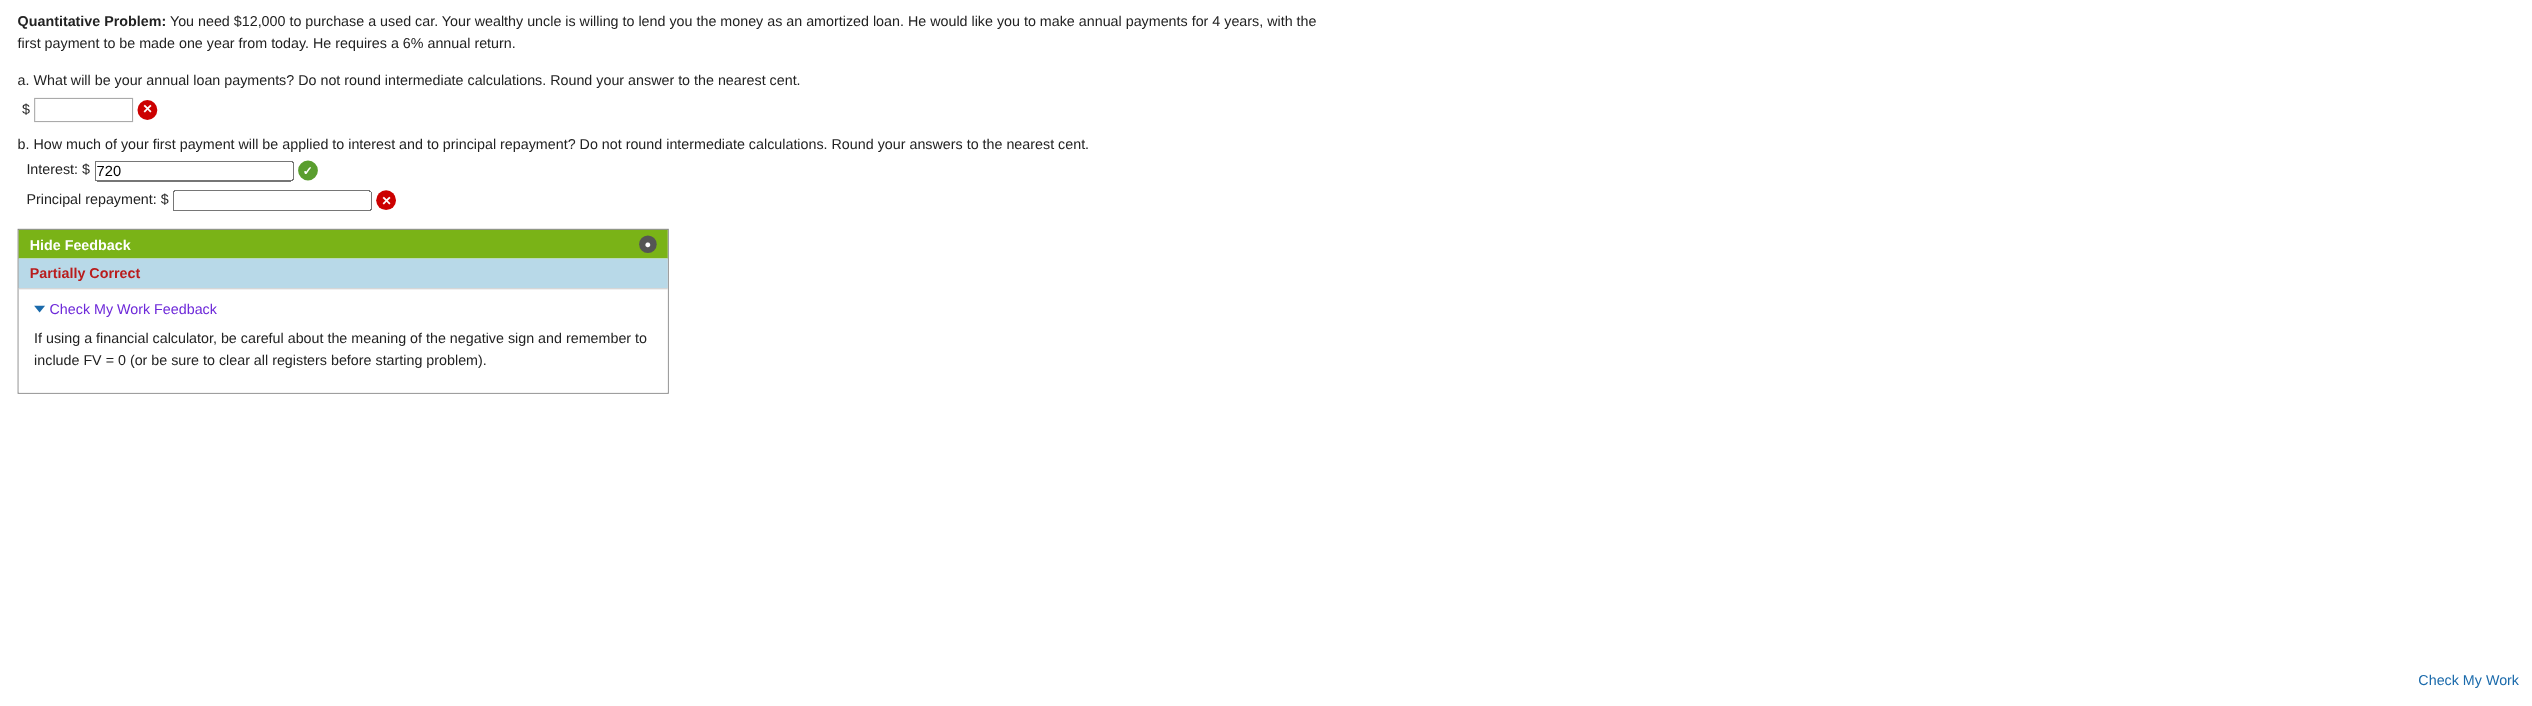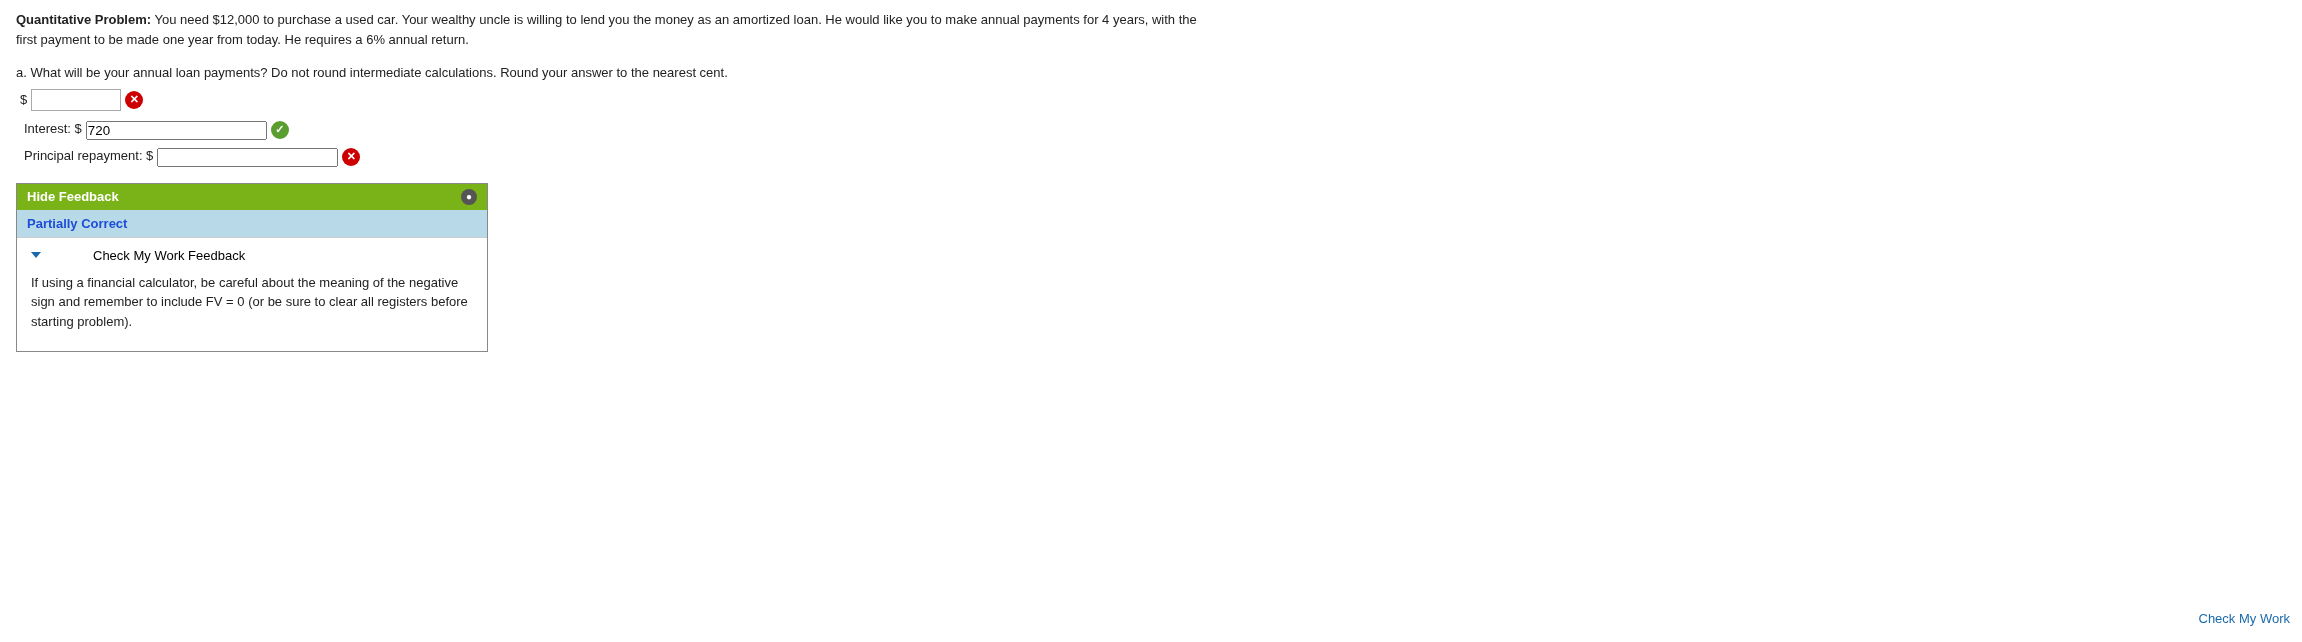--- a/index.html
+++ b/index.html
@@ -76,21 +76,21 @@
     .sub-row {
       display: flex;
       align-items: flex-start;
       gap: 4px;
       margin-bottom: 8px;
     }
 
     
     .feedback-panel {
       border: 1px solid #888;
-      width: 472px;
+      width: 592px;
       margin-top: 16px;
     }
     .feedback-header {
       background: #7ab317;
       color: #fff;
       font-weight: bold;
       font-size: 13px;
       padding: 5px 10px;
       display: flex;
       justify-content: space-between;
@@ -106,33 +106,32 @@
       align-items: center;
       justify-content: center;
       font-size: 10px;
       cursor: pointer;
     }
     .feedback-status-bar {
       background: #b8d9e8;
       padding: 6px 10px;
       font-weight: bold;
       font-size: 13px;
-      color: #1d4ed8;
+      color: #b91c1c;
     }
     .feedback-body {
       background: #fff;
       padding: 10px 14px;
       border-top: 1px solid #ccc;
     }
     .feedback-link {
-      color: #000000;
+      color: #6d28d9;
       text-decoration: none;
       cursor: pointer;
       font-size: 13px;
-      margin-left: 48px;
     }
     .feedback-link-row {
       display: flex;
       align-items: center;
       gap: 4px;
       margin-bottom: 4px;
     }
     .triangle-down {
       width: 0;
       height: 0;
@@ -175,20 +174,21 @@
 <div class="question-block">
   <div class="question-label">a. What will be your annual loan payments? Do not round intermediate calculations. Round your answer to the nearest cent.</div>
   <div class="answer-row">
     <span>$</span>
     <input type="text" value="" style="">
     <span class="icon-circle icon-error"></span>
   </div>
 </div>
 
 <div class="question-block">
+  <div class="question-label">b. How much of your first payment will be applied to interest and to principal repayment? Do not round intermediate calculations. Round your answers to the nearest cent.</div>
   <div class="sub-answer-block">
     <div class="sub-row">
       <span>Interest: $</span>
       <input type="text" value="720" style="">
       <span class="icon-circle icon-correct"></span>
     </div>
     <div class="sub-row">
       <span>Principal repayment: $</span>
       <input type="text" value="" style="">
       <span class="icon-circle icon-error"></span>

